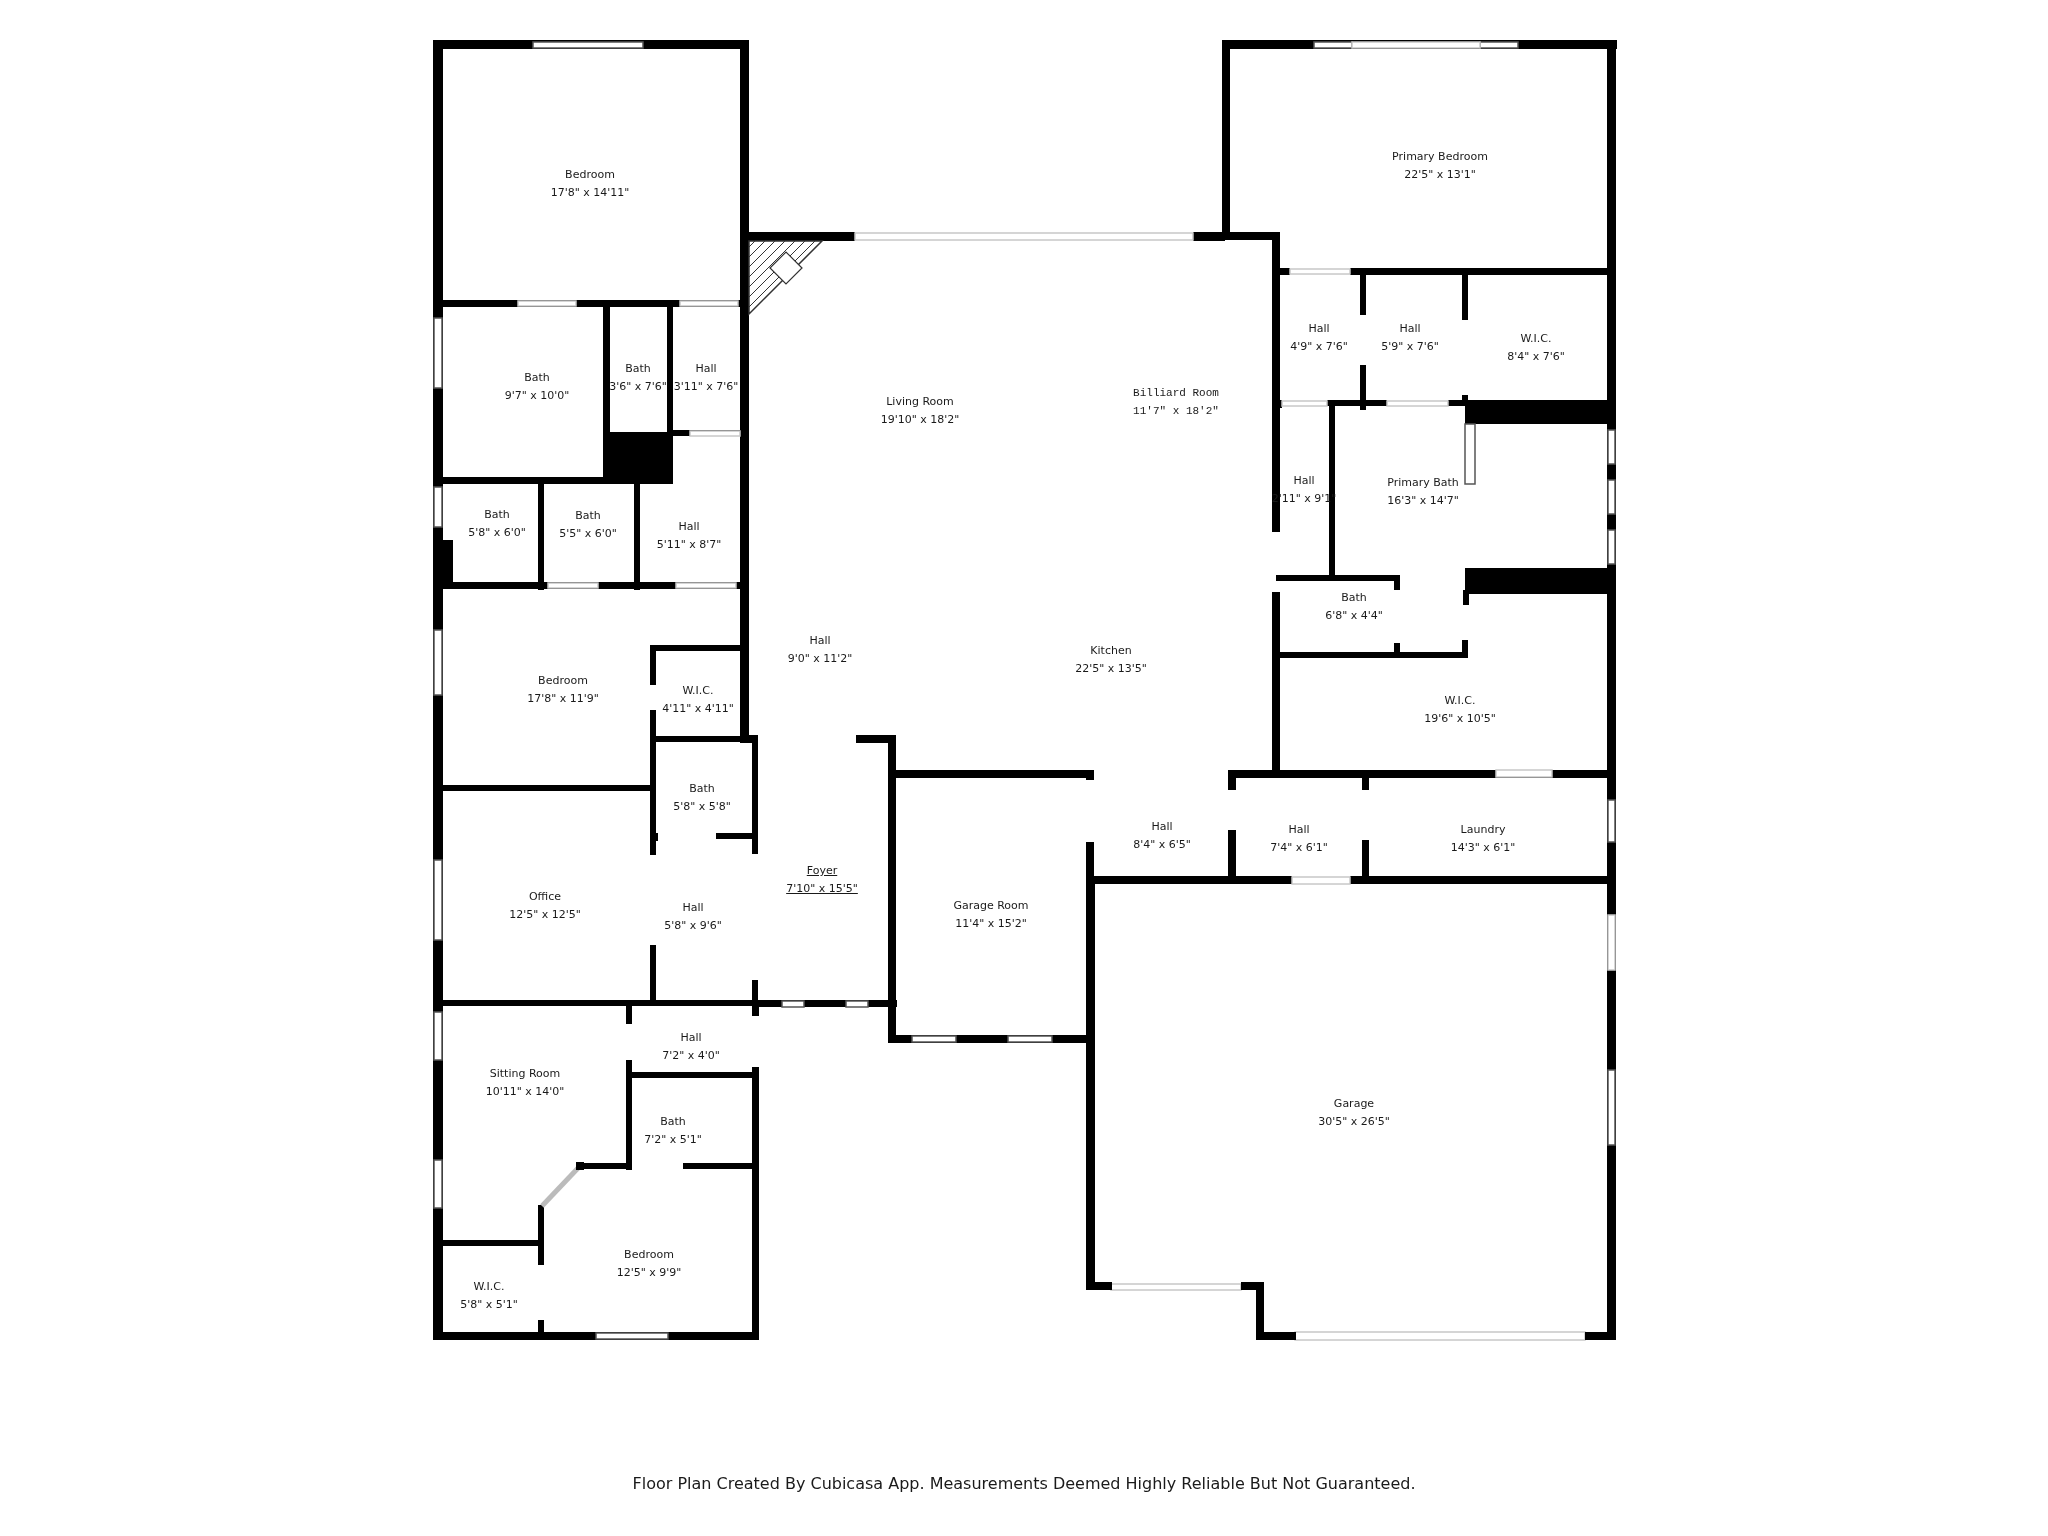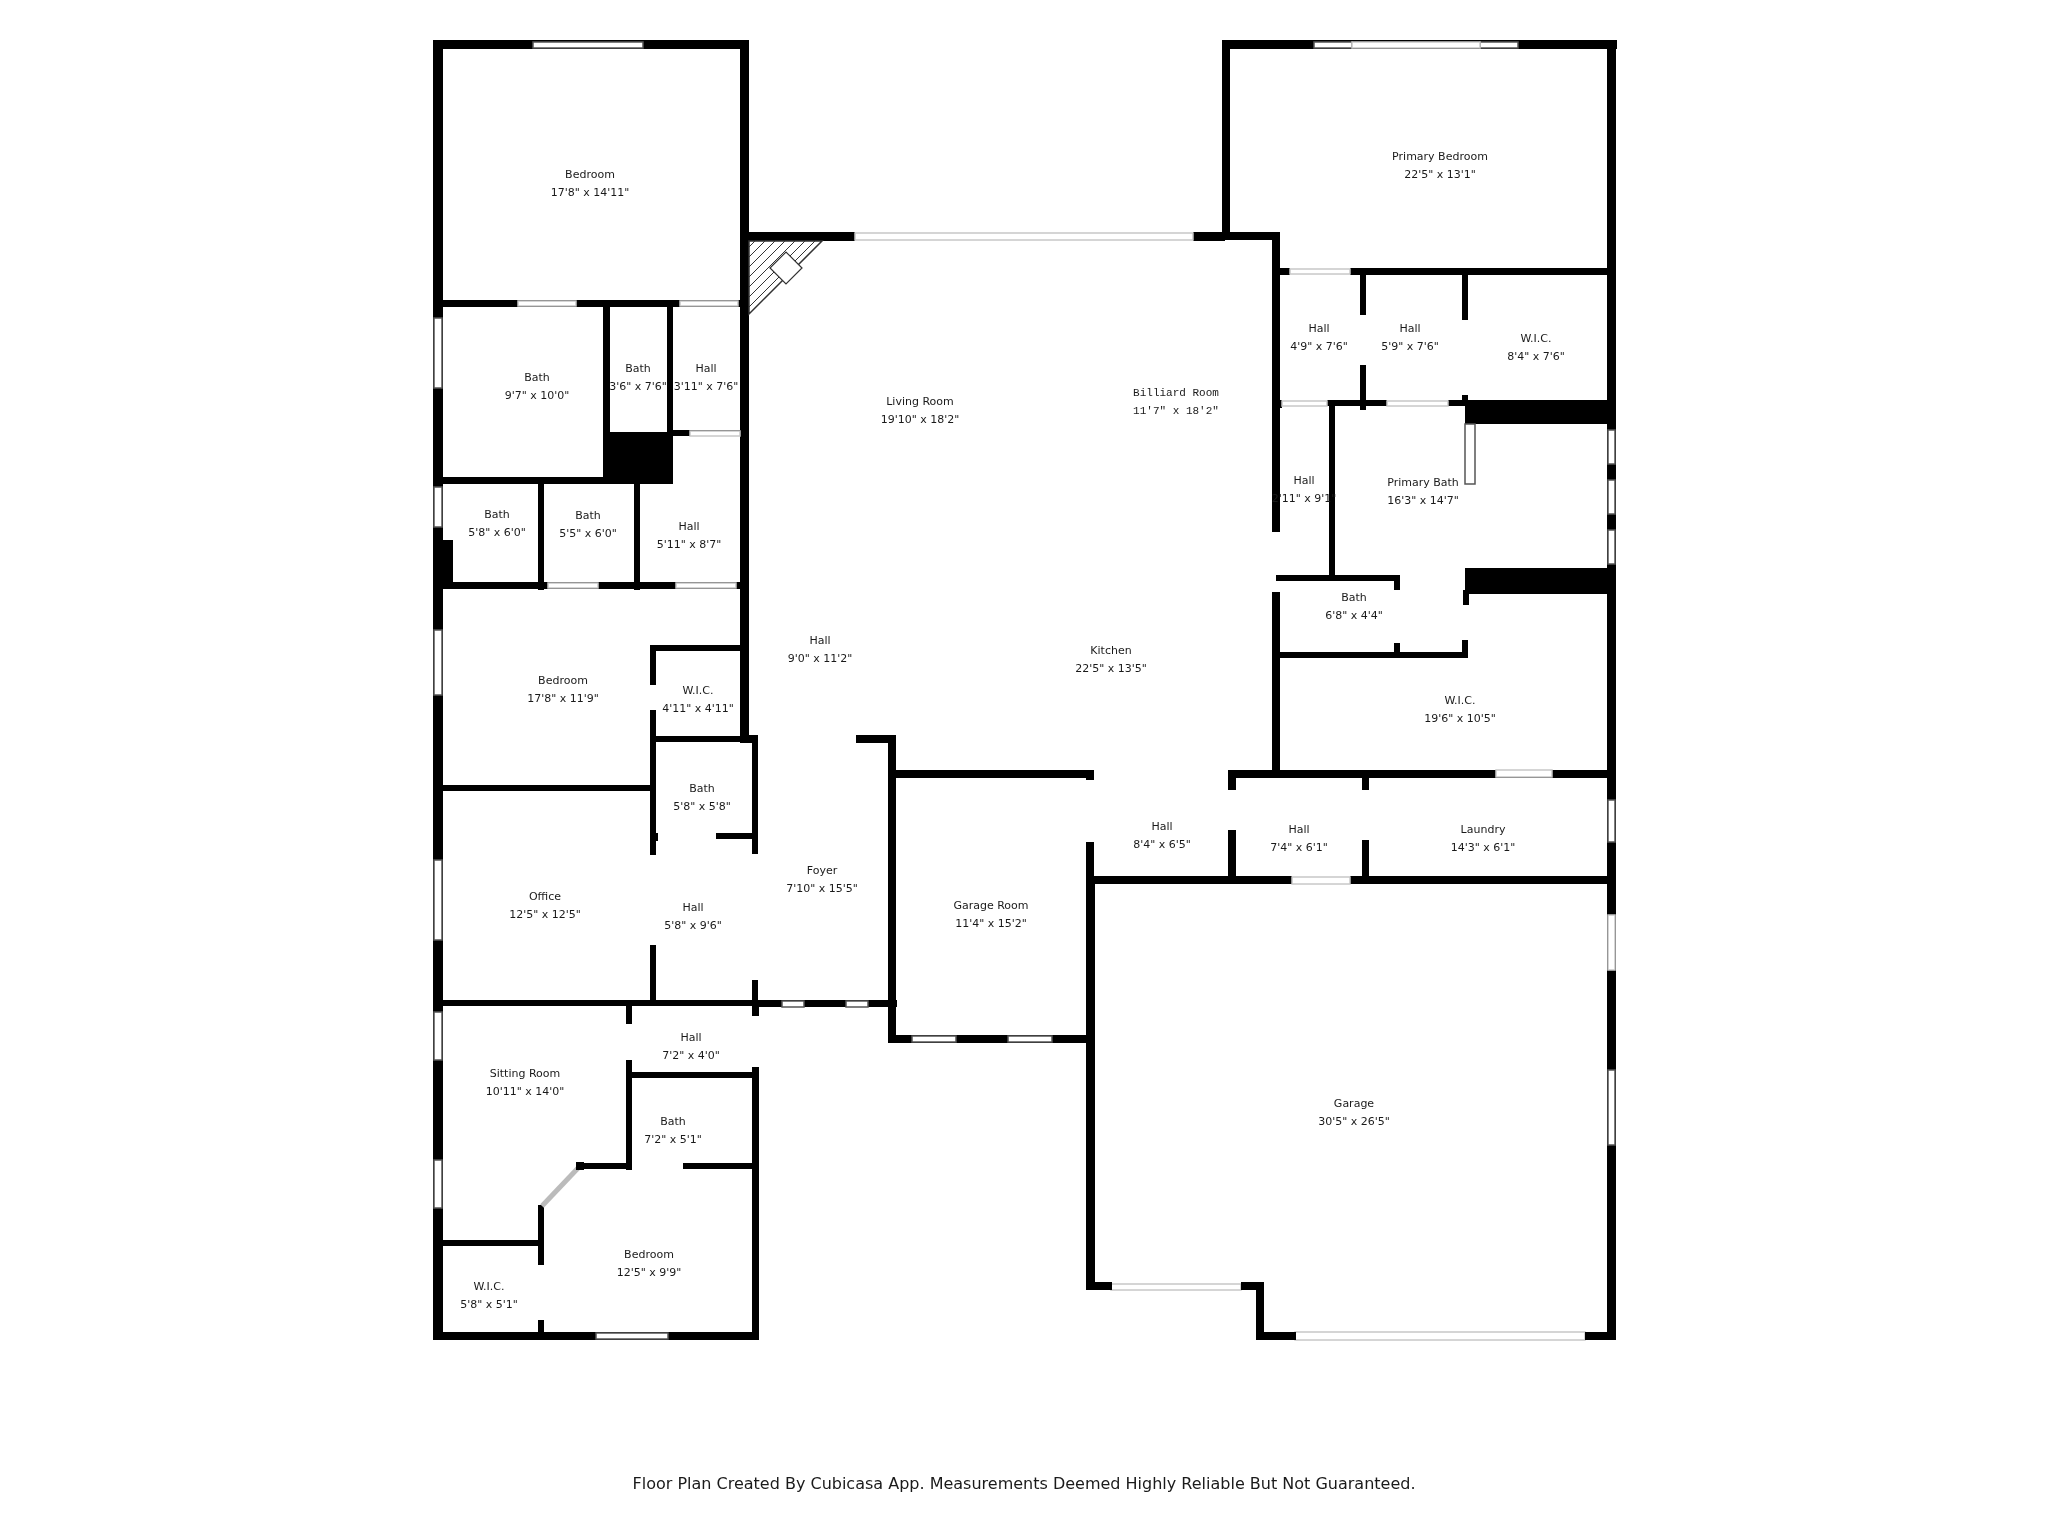--- a/index.html
+++ b/index.html
@@ -254,21 +254,21 @@
       <span class="dims">5'8" x 5'8"</span>
     </div>
     <div class="room-label" style="left: 545px; top: 906px;">
       <span class="name">Office</span>
       <span class="dims">12'5" x 12'5"</span>
     </div>
     <div class="room-label" style="left: 693px; top: 917px;">
       <span class="name">Hall</span>
       <span class="dims">5'8" x 9'6"</span>
     </div>
-    <div class="room-label" style="left: 822px; top: 880px;">
+    <div class="room-label" style="left: 822px; top: 880px; text-decoration: underline;">
       <span class="name">Foyer</span>
       <span class="dims">7'10" x 15'5"</span>
     </div>
     <div class="room-label" style="left: 991px; top: 915px;">
       <span class="name">Garage Room</span>
       <span class="dims">11'4" x 15'2"</span>
     </div>
     <div class="room-label" style="left: 691px; top: 1047px;">
       <span class="name">Hall</span>
       <span class="dims">7'2" x 4'0"</span>

